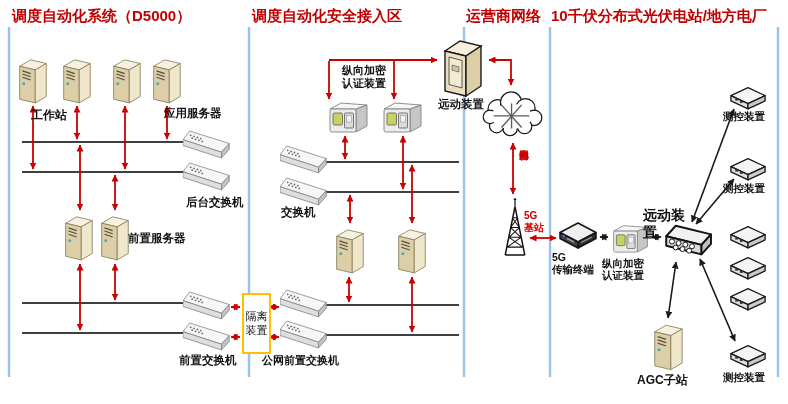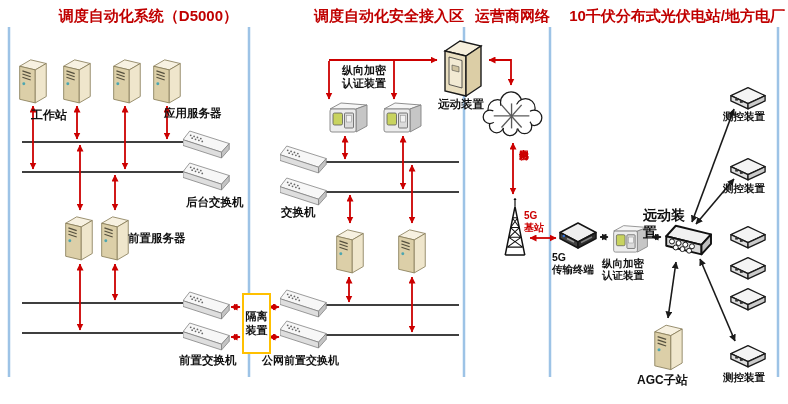--- a/index.html
+++ b/index.html
@@ -1,28 +1,28 @@
 <!DOCTYPE html>
 <html><head>
 <meta charset="utf-8">
 <style>
   html,body{margin:0;padding:0;background:#fff;}
   .canvas{position:relative;width:788px;height:404px;background:#fff;overflow:hidden;
           font-family:"Liberation Sans","DejaVu Sans",sans-serif;}
   #wires{position:absolute;left:0;top:0;z-index:1;}
   .dev{position:absolute;z-index:2;}
   .t{position:absolute;z-index:3;font-weight:bold;color:#C00000;font-size:15px;
-     text-align:right;white-space:nowrap;}
+     text-align:left;white-space:nowrap;}
   .lbl{position:absolute;z-index:3;font-weight:bold;color:#111;text-align:left;
        line-height:1.18;white-space:pre-line;}
   .vlbl{position:absolute;z-index:3;writing-mode:vertical-rl;text-orientation:upright;
         font-weight:bold;color:#CC0000;font-size:9.5px;letter-spacing:.5px;}
   .iso{position:absolute;left:242px;top:293px;width:25px;height:57px;background:#fff;
        border:2px solid #FFC000;z-index:4;display:flex;align-items:center;justify-content:center;
-       font-size:11px;font-weight:bold;color:#111;text-align:center;line-height:1.2;white-space:pre-line;}
+       font-size:11px;font-weight:normal;color:#111;text-align:center;line-height:1.2;white-space:pre-line;}
 </style>
 </head>
 <body>
 
 <div class="canvas">
 
   <svg id="wires" width="788" height="404">
     <defs>
       <marker id="ra" markerUnits="userSpaceOnUse" markerWidth="7" markerHeight="7" refX="6.5" refY="3.5" orient="auto-start-reverse">
         <path d="M0,0 L7,3.5 L0,7 Z" fill="#CC0000"></path>

